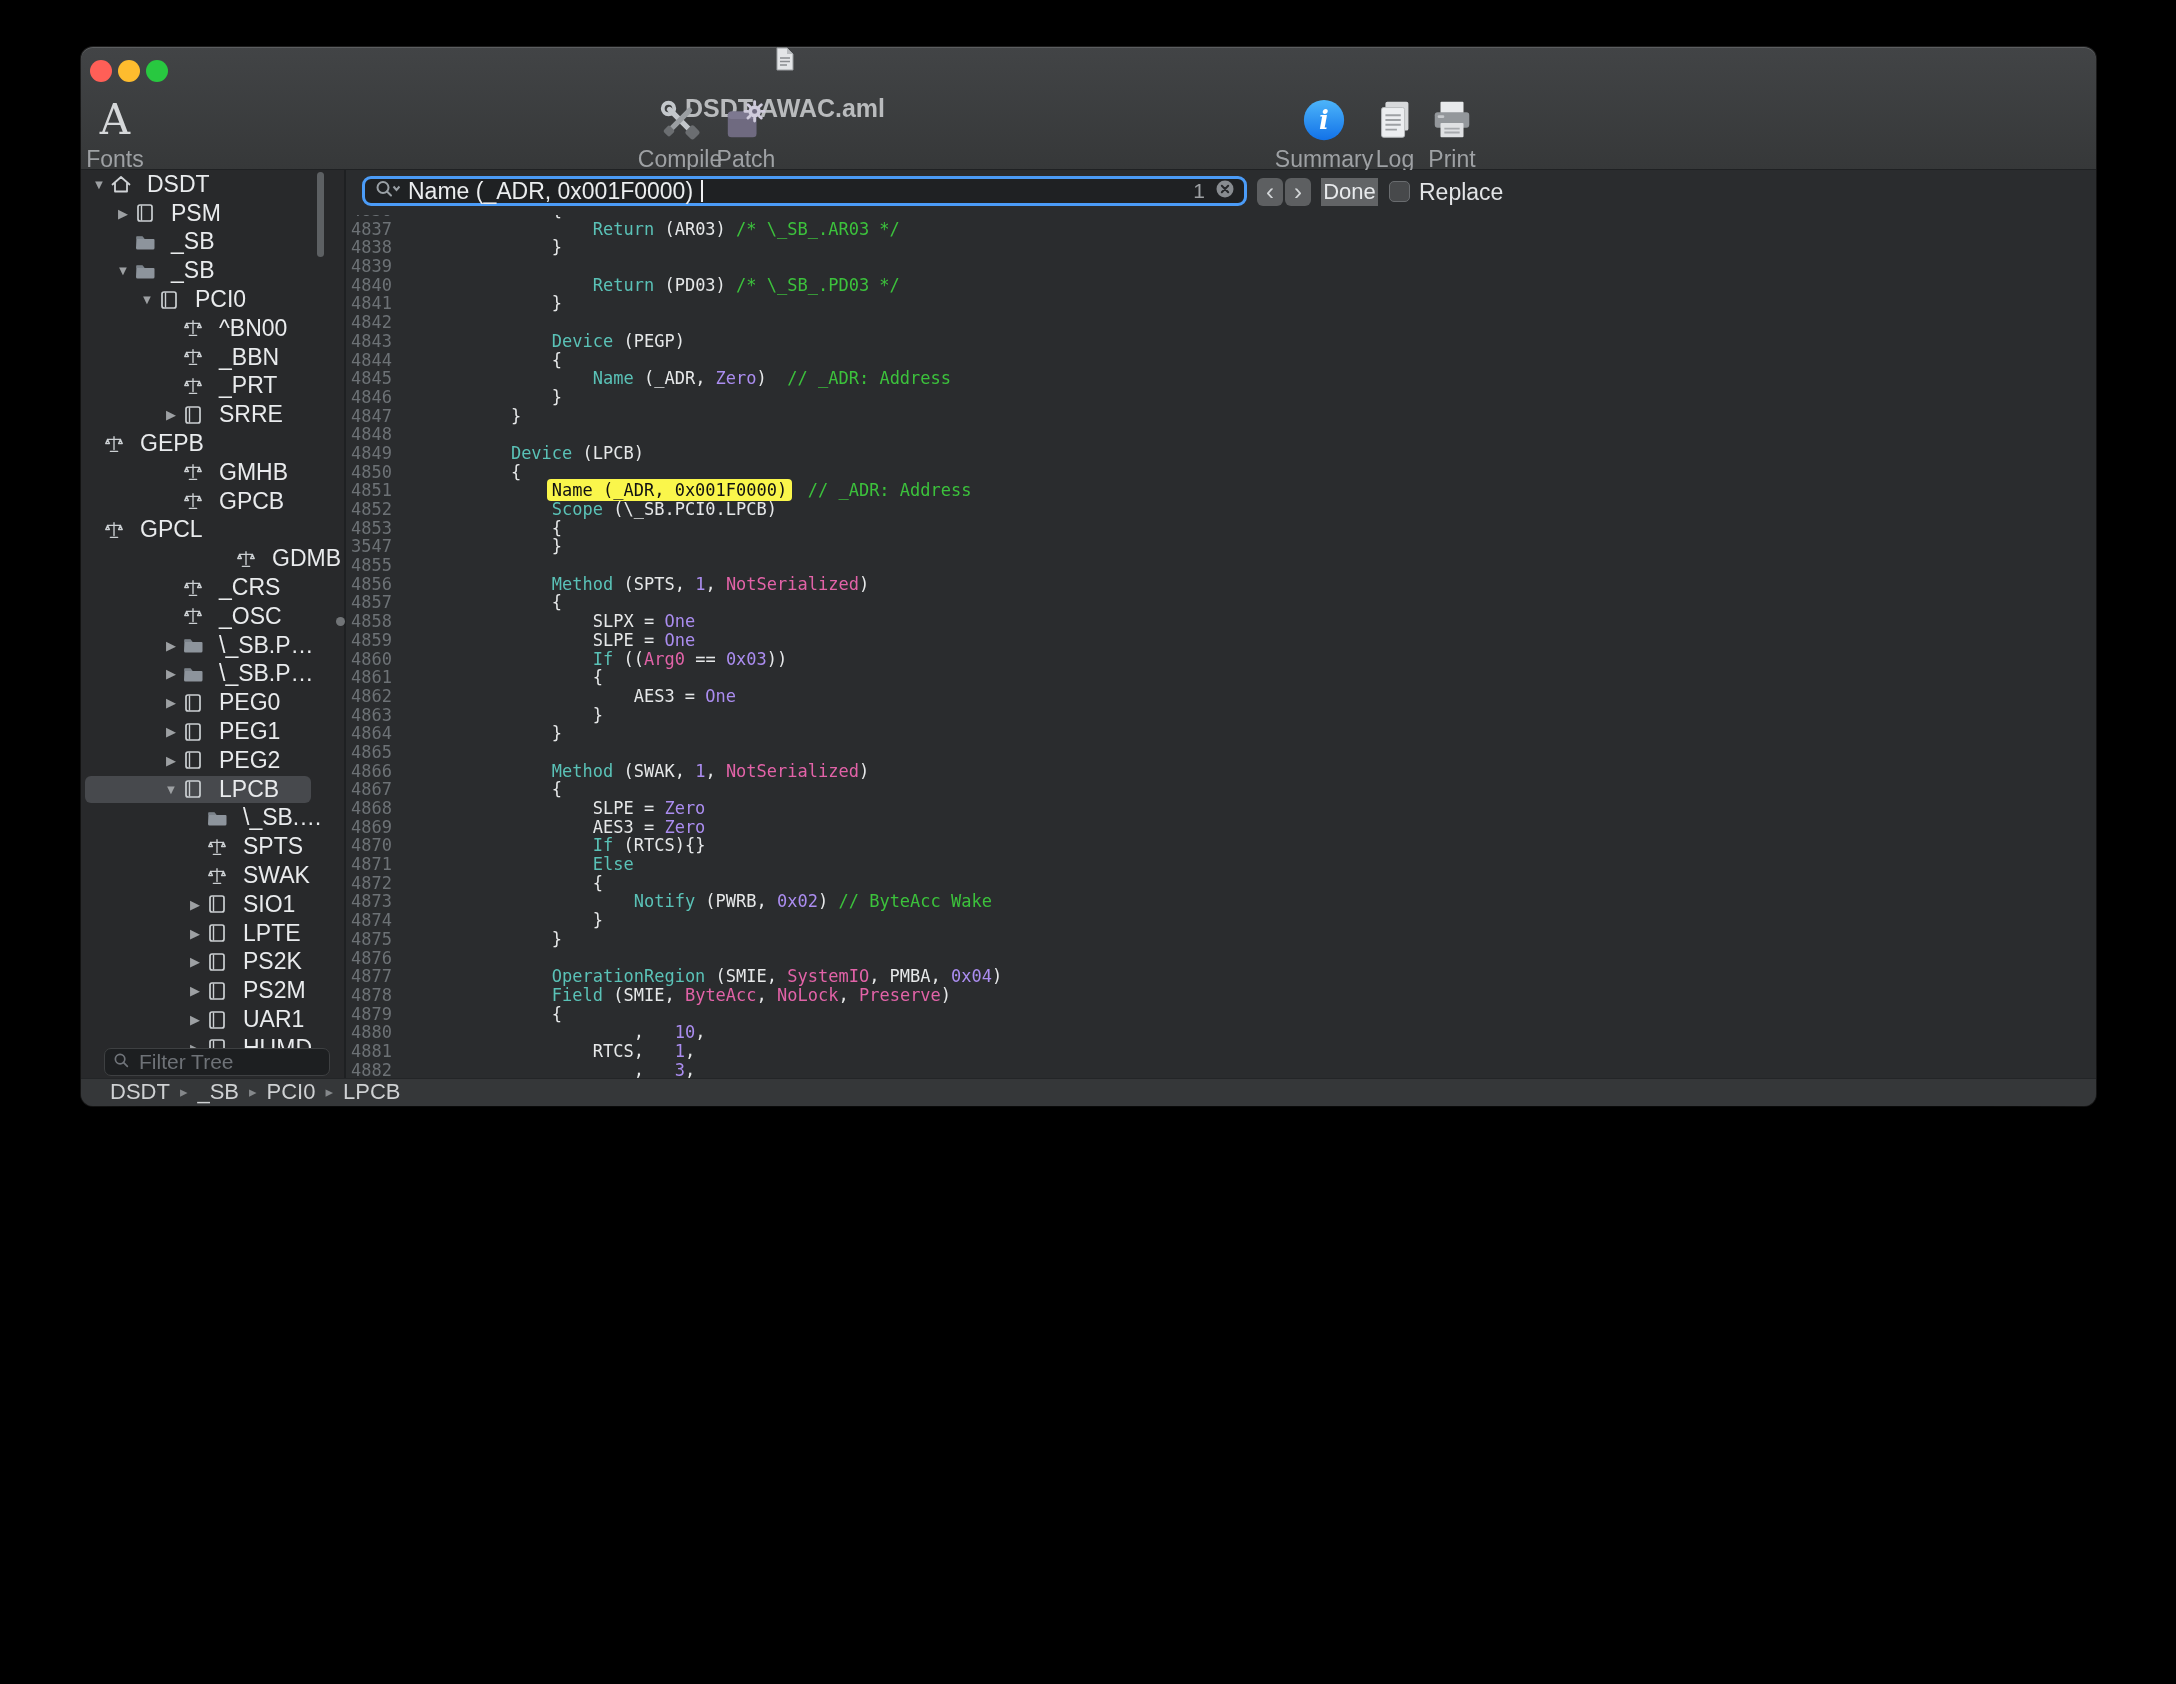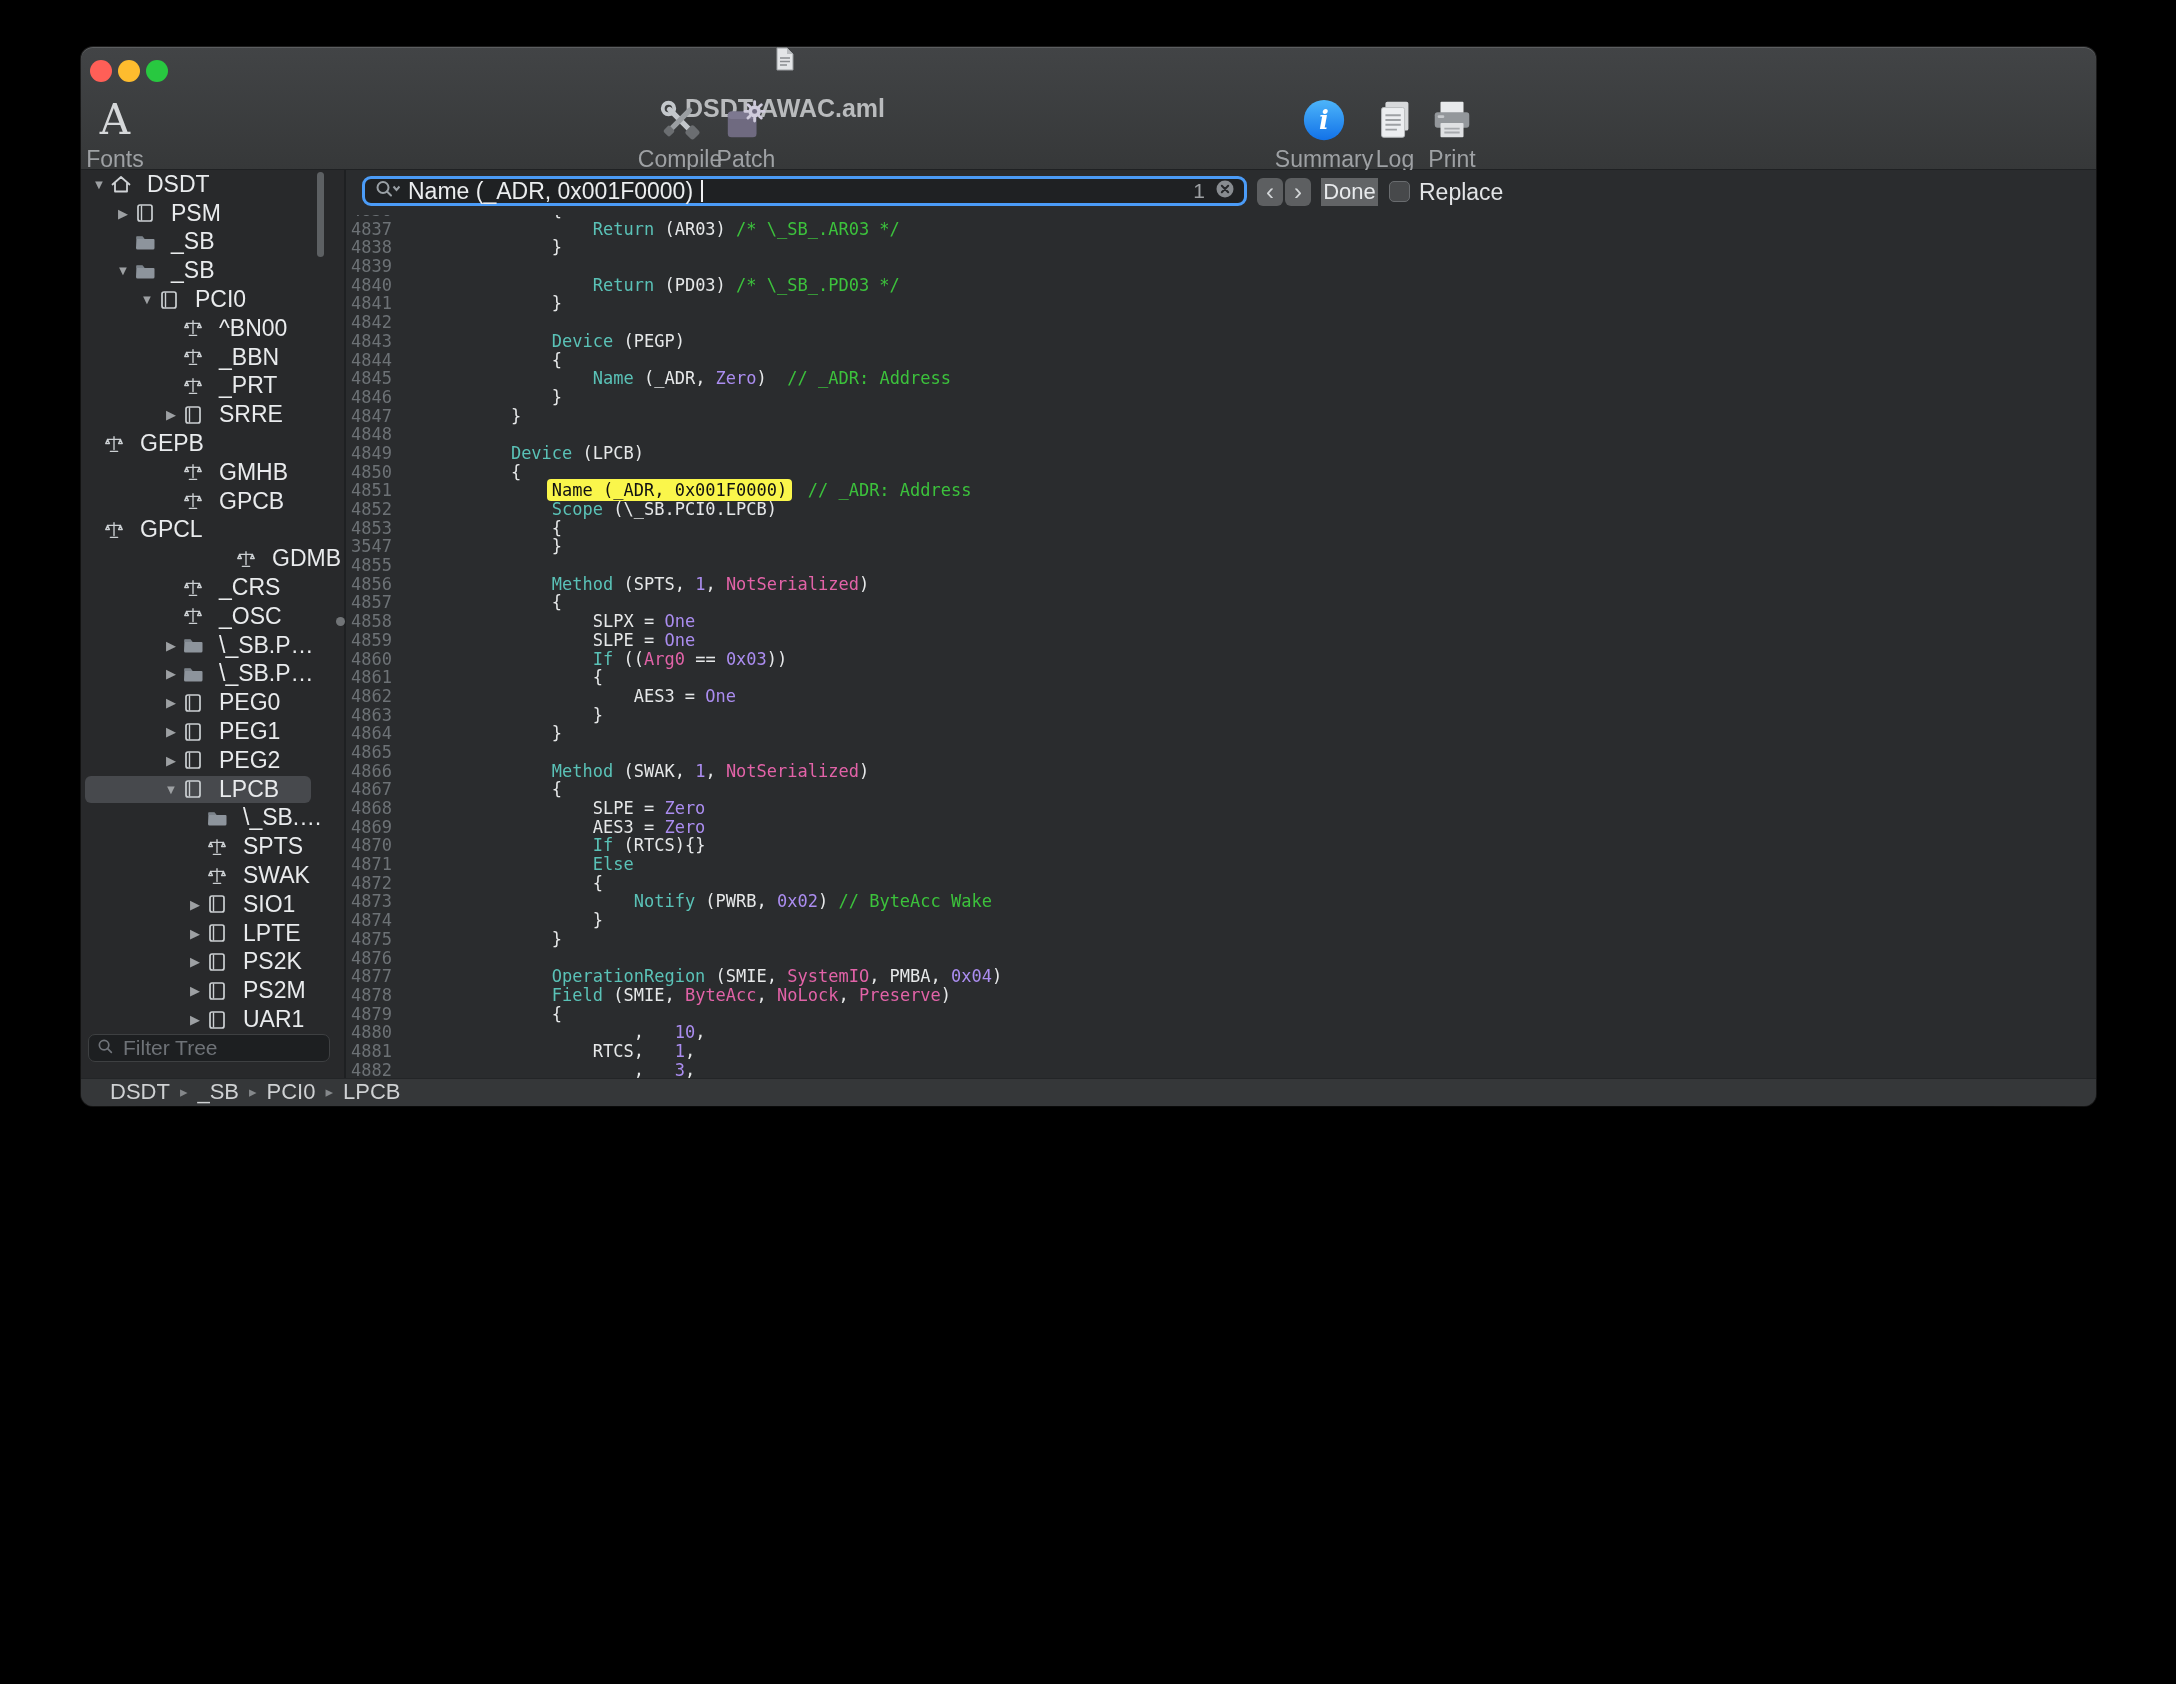--- a/index.html
+++ b/index.html
@@ -37,21 +37,21 @@
   .tree{position:absolute;left:0;right:0;top:0;bottom:30px;overflow:hidden;}
   .tree-row{height:28.8px;display:flex;align-items:center;position:relative;
     font-size:23px;font-weight:500;color:#e9ebed;white-space:nowrap;}
   .tree-row.selected::before{content:"";position:absolute;left:4px;right:33px;top:1px;bottom:1px;
     background:#47494d;border-radius:6px;}
   .tree-row>*{position:relative;}
   .disclosure{width:22px;flex:none;text-align:center;font-size:13px;color:#9da0a3;}
   .tree-icon{width:28px;height:22px;flex:none;margin-right:9px;display:flex;align-items:center;}
   .tree-icon svg{display:block;}
   .tree-scrollbar{position:absolute;left:236px;top:2px;width:7px;height:85px;border-radius:4px;background:#5d6063;}
-  .filter-wrap{position:absolute;left:0;right:0;bottom:0;height:44px;background:#28292b;}
+  .filter-wrap{position:absolute;left:16px;right:0;bottom:0;height:30px;background:#28292b;}
   .filter-field{position:absolute;left:7px;right:14px;top:0;height:28px;box-sizing:border-box;
     background:#1d1f21;border:1px solid #3e4042;border-radius:7px;
     display:flex;align-items:center;padding:0 8px;gap:7px;}
   .filter-field input{flex:1;min-width:0;background:transparent;border:none;outline:none;
     color:#dfe1e3;font-size:21px;font-family:"Liberation Sans",sans-serif;}
   .filter-field input::placeholder{color:#6e7277;}
 
   .divider{position:absolute;left:263px;top:0;width:2px;height:908px;background:#1e2022;}
   .splitter-dot{position:absolute;left:255px;top:447px;width:9px;height:9px;border-radius:50%;background:#717477;z-index:5;}
 

